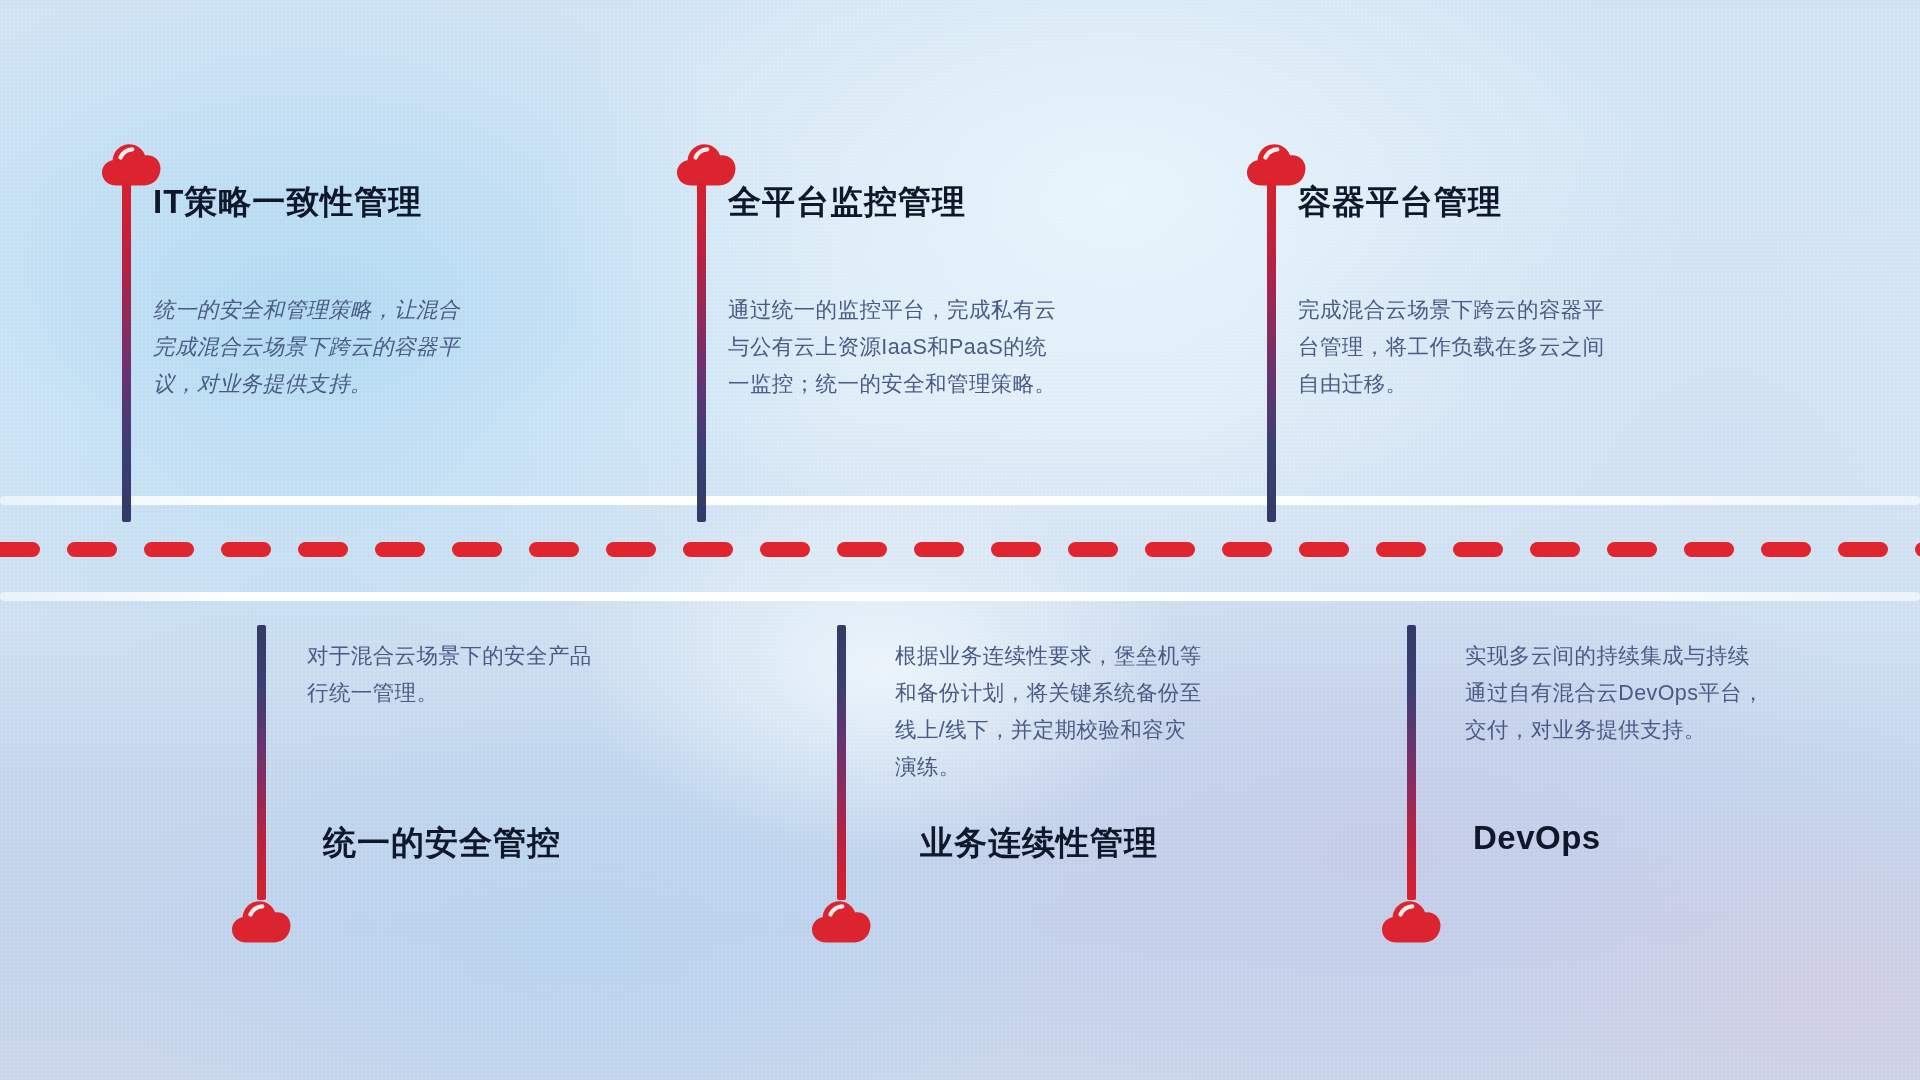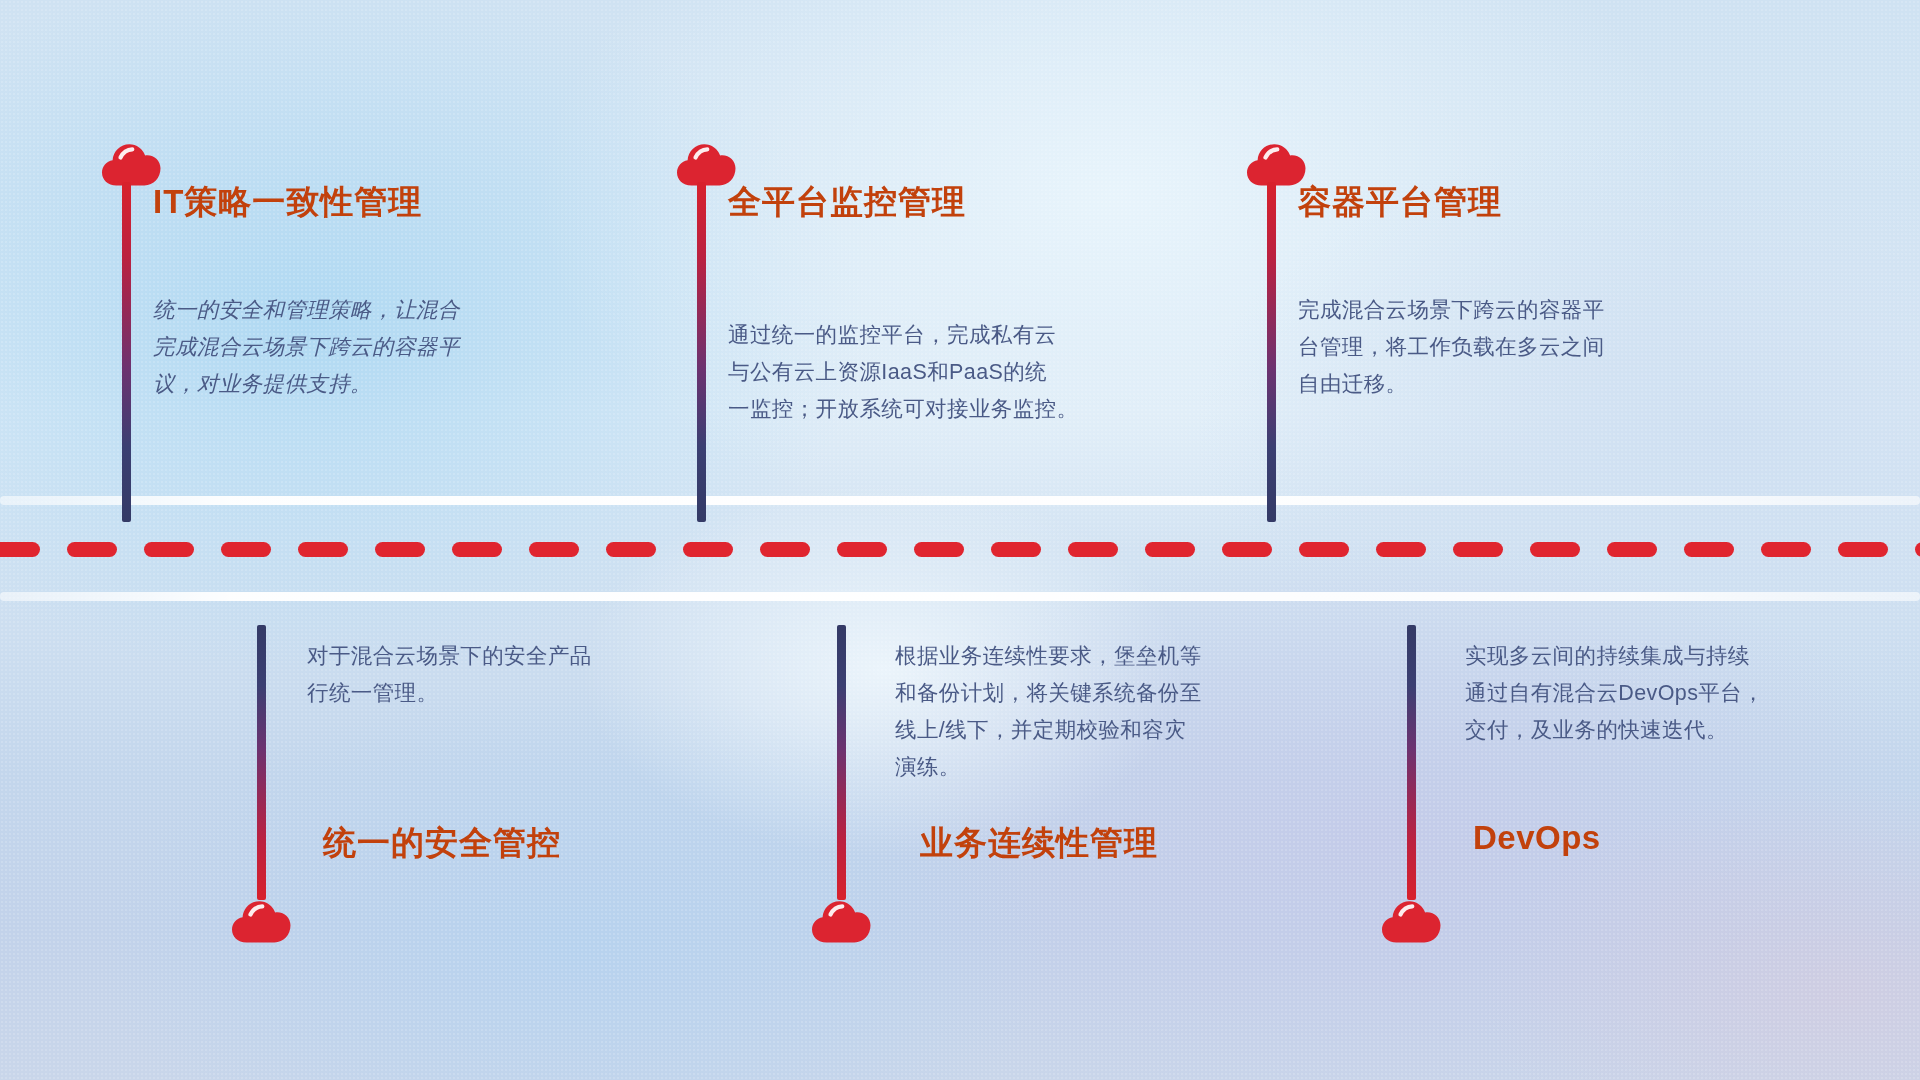--- a/index.html
+++ b/index.html
@@ -129,21 +129,21 @@
     width: 62px;
     height: 48px;
   }
   .cloud svg { display: block; width: 62px; height: 48px; }
 
   
   .heading {
     position: absolute;
     font-size: 33px;
     font-weight: 700;
-    color: #c2410c;
+    color: #0f172a;
     letter-spacing: 1px;
     white-space: nowrap;
   }
   .heading.latin { letter-spacing: 0.5px; }
 
   .body-text {
     position: absolute;
     width: 420px;
     font-size: 21.5px;
     line-height: 37px;
@@ -216,24 +216,24 @@
 
   <div class="card" style="left:675px; top:140px;">
     <div class="cloud" style="left:0px; top:0px;">
       <svg viewBox="0 0 62 48" aria-hidden="true">
         <path d="M16.5 45.5 C7.6 45.5 2 39.9 2 32.6 C2 26.2 6.4 21.2 12.6 20.2 C13.1 11.3 20.3 4.2 29.3 4.2 C36.6 4.2 42.9 8.9 45.1 15.4 C45.8 15.3 46.5 15.2 47.2 15.2 C54.8 15.2 60.5 20.9 60.5 28.3 C60.5 37.9 53.6 45.5 44.4 45.5 Z" fill="#dc2430"></path>
         <path d="M20.5 17.5 C23.0 12.6 27.4 9.6 32.3 9.4" fill="none" stroke="#ffffff" stroke-width="4.2" stroke-linecap="round" opacity="0.92"></path>
       </svg>
     </div>
     <div class="stem down" style="left:22px; top:42px; height:340px;"></div>
     <div class="heading" style="left:53px; top:40px;">全平台监控管理</div>
-    <div class="body-text" style="left:53px; top:152px;margin-top:25px;">
+    <div class="body-text" style="left:53px; top:152px;">
       <span class="ln">通过统一的监控平台，完成私有云</span>
       <span class="ln">与公有云上资源IaaS和PaaS的统</span>
-      <span class="ln">一监控；开放系统可对接业务监控。</span>
+      <span class="ln">一监控；统一的安全和管理策略。</span>
     </div>
   </div>
 
   <div class="card" style="left:1245px; top:140px;">
     <div class="cloud" style="left:0px; top:0px;">
       <svg viewBox="0 0 62 48" aria-hidden="true">
         <path d="M16.5 45.5 C7.6 45.5 2 39.9 2 32.6 C2 26.2 6.4 21.2 12.6 20.2 C13.1 11.3 20.3 4.2 29.3 4.2 C36.6 4.2 42.9 8.9 45.1 15.4 C45.8 15.3 46.5 15.2 47.2 15.2 C54.8 15.2 60.5 20.9 60.5 28.3 C60.5 37.9 53.6 45.5 44.4 45.5 Z" fill="#dc2430"></path>
         <path d="M20.5 17.5 C23.0 12.6 27.4 9.6 32.3 9.4" fill="none" stroke="#ffffff" stroke-width="4.2" stroke-linecap="round" opacity="0.92"></path>
       </svg>
     </div>
@@ -276,21 +276,21 @@
         <path d="M20.5 17.5 C23.0 12.6 27.4 9.6 32.3 9.4" fill="none" stroke="#ffffff" stroke-width="4.2" stroke-linecap="round" opacity="0.92"></path>
       </svg>
     </div>
   </div>
 
   <div class="card" style="left:1385px; top:625px;">
     <div class="stem up" style="left:22px; top:0px; height:275px;"></div>
     <div class="body-text" style="left:80px; top:13px;">
       <span class="ln">实现多云间的持续集成与持续</span>
       <span class="ln">通过自有混合云DevOps平台，</span>
-      <span class="ln">交付，及业务的快速迭代。</span>
+      <span class="ln">交付，对业务提供支持。</span>
     </div>
     <div class="heading latin" style="left:88px; top:194px;">DevOps</div>
     <div class="cloud" style="left:-5px; top:272px;">
       <svg viewBox="0 0 62 48" aria-hidden="true">
         <path d="M16.5 45.5 C7.6 45.5 2 39.9 2 32.6 C2 26.2 6.4 21.2 12.6 20.2 C13.1 11.3 20.3 4.2 29.3 4.2 C36.6 4.2 42.9 8.9 45.1 15.4 C45.8 15.3 46.5 15.2 47.2 15.2 C54.8 15.2 60.5 20.9 60.5 28.3 C60.5 37.9 53.6 45.5 44.4 45.5 Z" fill="#dc2430"></path>
         <path d="M20.5 17.5 C23.0 12.6 27.4 9.6 32.3 9.4" fill="none" stroke="#ffffff" stroke-width="4.2" stroke-linecap="round" opacity="0.92"></path>
       </svg>
     </div>
   </div>
 

